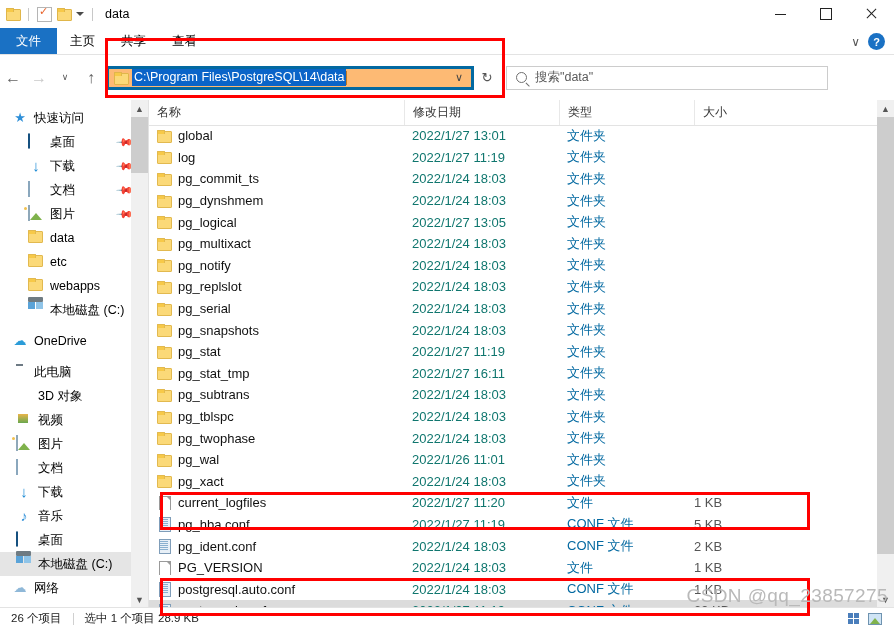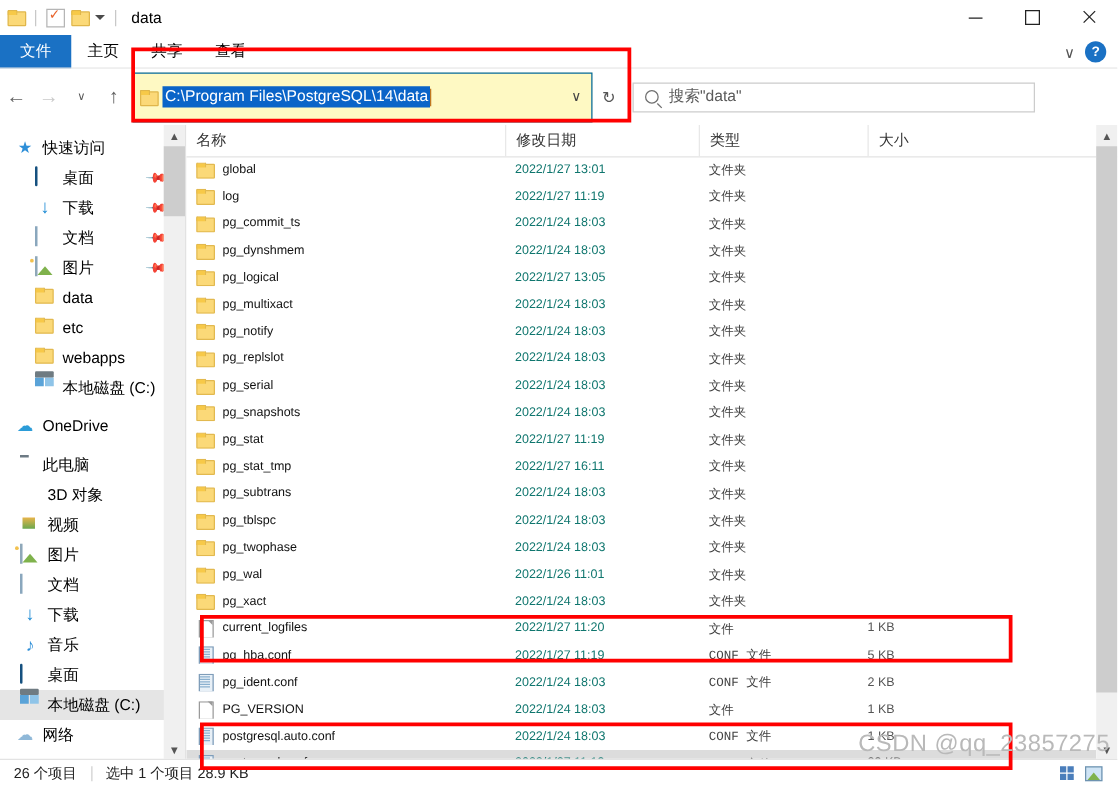--- a/index.html
+++ b/index.html
@@ -45,21 +45,21 @@
   .help{width:17px;height:17px;border-radius:50%;background:#1a71c4;color:#fff;font-size:11px;
     display:flex;align-items:center;justify-content:center;font-weight:bold;}
   .ribbon-line{position:absolute;left:0;right:0;bottom:0;height:1px;background:#e3e3e3;}
 
   
   .addrrow{height:45px;display:flex;align-items:center;background:#fff;position:relative;}
   .navbtn{width:26px;height:45px;display:flex;align-items:center;justify-content:center;}
   .arrow{font-size:16px;line-height:1;color:#636363;}
   .arrow.dim{color:#c9c9c9;}
   .arrow.small{font-size:9px;color:#555;}
-  .addrbox{flex:0 0 auto;width:368px;height:40px;border:1px solid #0369a1;background:#fef9c3;
+  .addrbox{flex:0 0 auto;width:368px;height:24px;border:3px solid #0369a1;background:#fdba74;
     display:flex;align-items:center;padding:0 0 0 5px;box-sizing:border-box;margin-left:2px;}
   .addrbox .ico-folder{flex:0 0 14px;margin-right:4px;}
   .addrtext{background:#0a64c8;color:#fff;font-size:12.5px;padding:1px 1px 2px 2px;white-space:nowrap;}
   .addr-caret{width:1px;height:14px;background:#c07820;margin-left:0px;}
   .addr-chev{margin-left:auto;padding-right:8px;color:#444;font-size:11px;}
   .refresh{width:26px;height:45px;display:flex;align-items:center;justify-content:center;color:#555;font-size:13px;}
   .searchbox{flex:0 0 auto;width:322px;height:24px;border:1px solid #ccc;background:#fff;
     display:flex;align-items:center;padding-left:9px;box-sizing:border-box;margin-left:6px;}
   .mag{width:9px;height:9px;border:1.4px solid #6f6f6f;border-radius:50%;position:relative;display:inline-block;}
   .mag:after{content:"";position:absolute;right:-4px;bottom:-3px;width:5px;height:1.4px;background:#6f6f6f;transform:rotate(45deg);}
@@ -121,27 +121,27 @@
   .list{flex:1;position:relative;overflow:hidden;}
   .colhdr{height:25px;display:flex;align-items:center;border-bottom:1px solid #e3e3e3;background:#fff;
     font-size:12px;color:#333;}
   .ch{padding-left:8px;box-sizing:border-box;border-left:1px solid #e8e8e8;height:25px;display:flex;align-items:center;font-family:Liberation Mono, monospace;}
   .ch:first-child{border-left:none;}
   .c-name{width:255px;}
   .c-date{width:155px;}
   .c-type{width:135px;}
   .c-size{width:95px;}
   .rows{position:absolute;left:0;right:17px;top:25px;bottom:0;overflow:hidden;}
-  .row{height:21.6px;display:flex;align-items:center;font-size:10px;color:#111;}
+  .row{height:21.6px;display:flex;align-items:center;font-size:13px;color:#111;}
   .row.sel{background:#dcdcdc;}
   .cell{box-sizing:border-box;white-space:nowrap;overflow:hidden;}
   .cell.name{width:255px;display:flex;align-items:center;padding-left:8px;}
   .cell.name .nm{margin-left:7px;}
   .cell.date{width:155px;padding-left:8px;color:#0f766e;}
-  .cell.type{width:135px;padding-left:8px;color:#404040;font-family:Liberation Mono, monospace;}
+  .cell.type{width:135px;padding-left:8px;color:#0369a1;}
   .cell.size{width:95px;padding-right:14px;text-align:left;color:#555;}
   .fic{width:14px;height:14px;position:relative;flex:0 0 14px;}
   .fic.folder:before{content:"";position:absolute;left:0;top:2px;width:13px;height:10px;
     background:#fbd978;border:1px solid #e2b94f;border-radius:0 1px 1px 1px;}
   .fic.folder:after{content:"";position:absolute;left:0;top:1px;width:6px;height:3px;
     background:#f7c948;border:1px solid #e2b94f;border-bottom:none;border-radius:1px 1px 0 0;}
   .fic.file:before{content:"";position:absolute;left:2px;top:0;width:10px;height:13px;
     background:#fff;border:1px solid #9a9a9a;}
   .fic.file:after{content:"";position:absolute;right:1px;top:0;width:0;height:0;
     border-left:4px solid transparent;border-top:4px solid #9a9a9a;}

